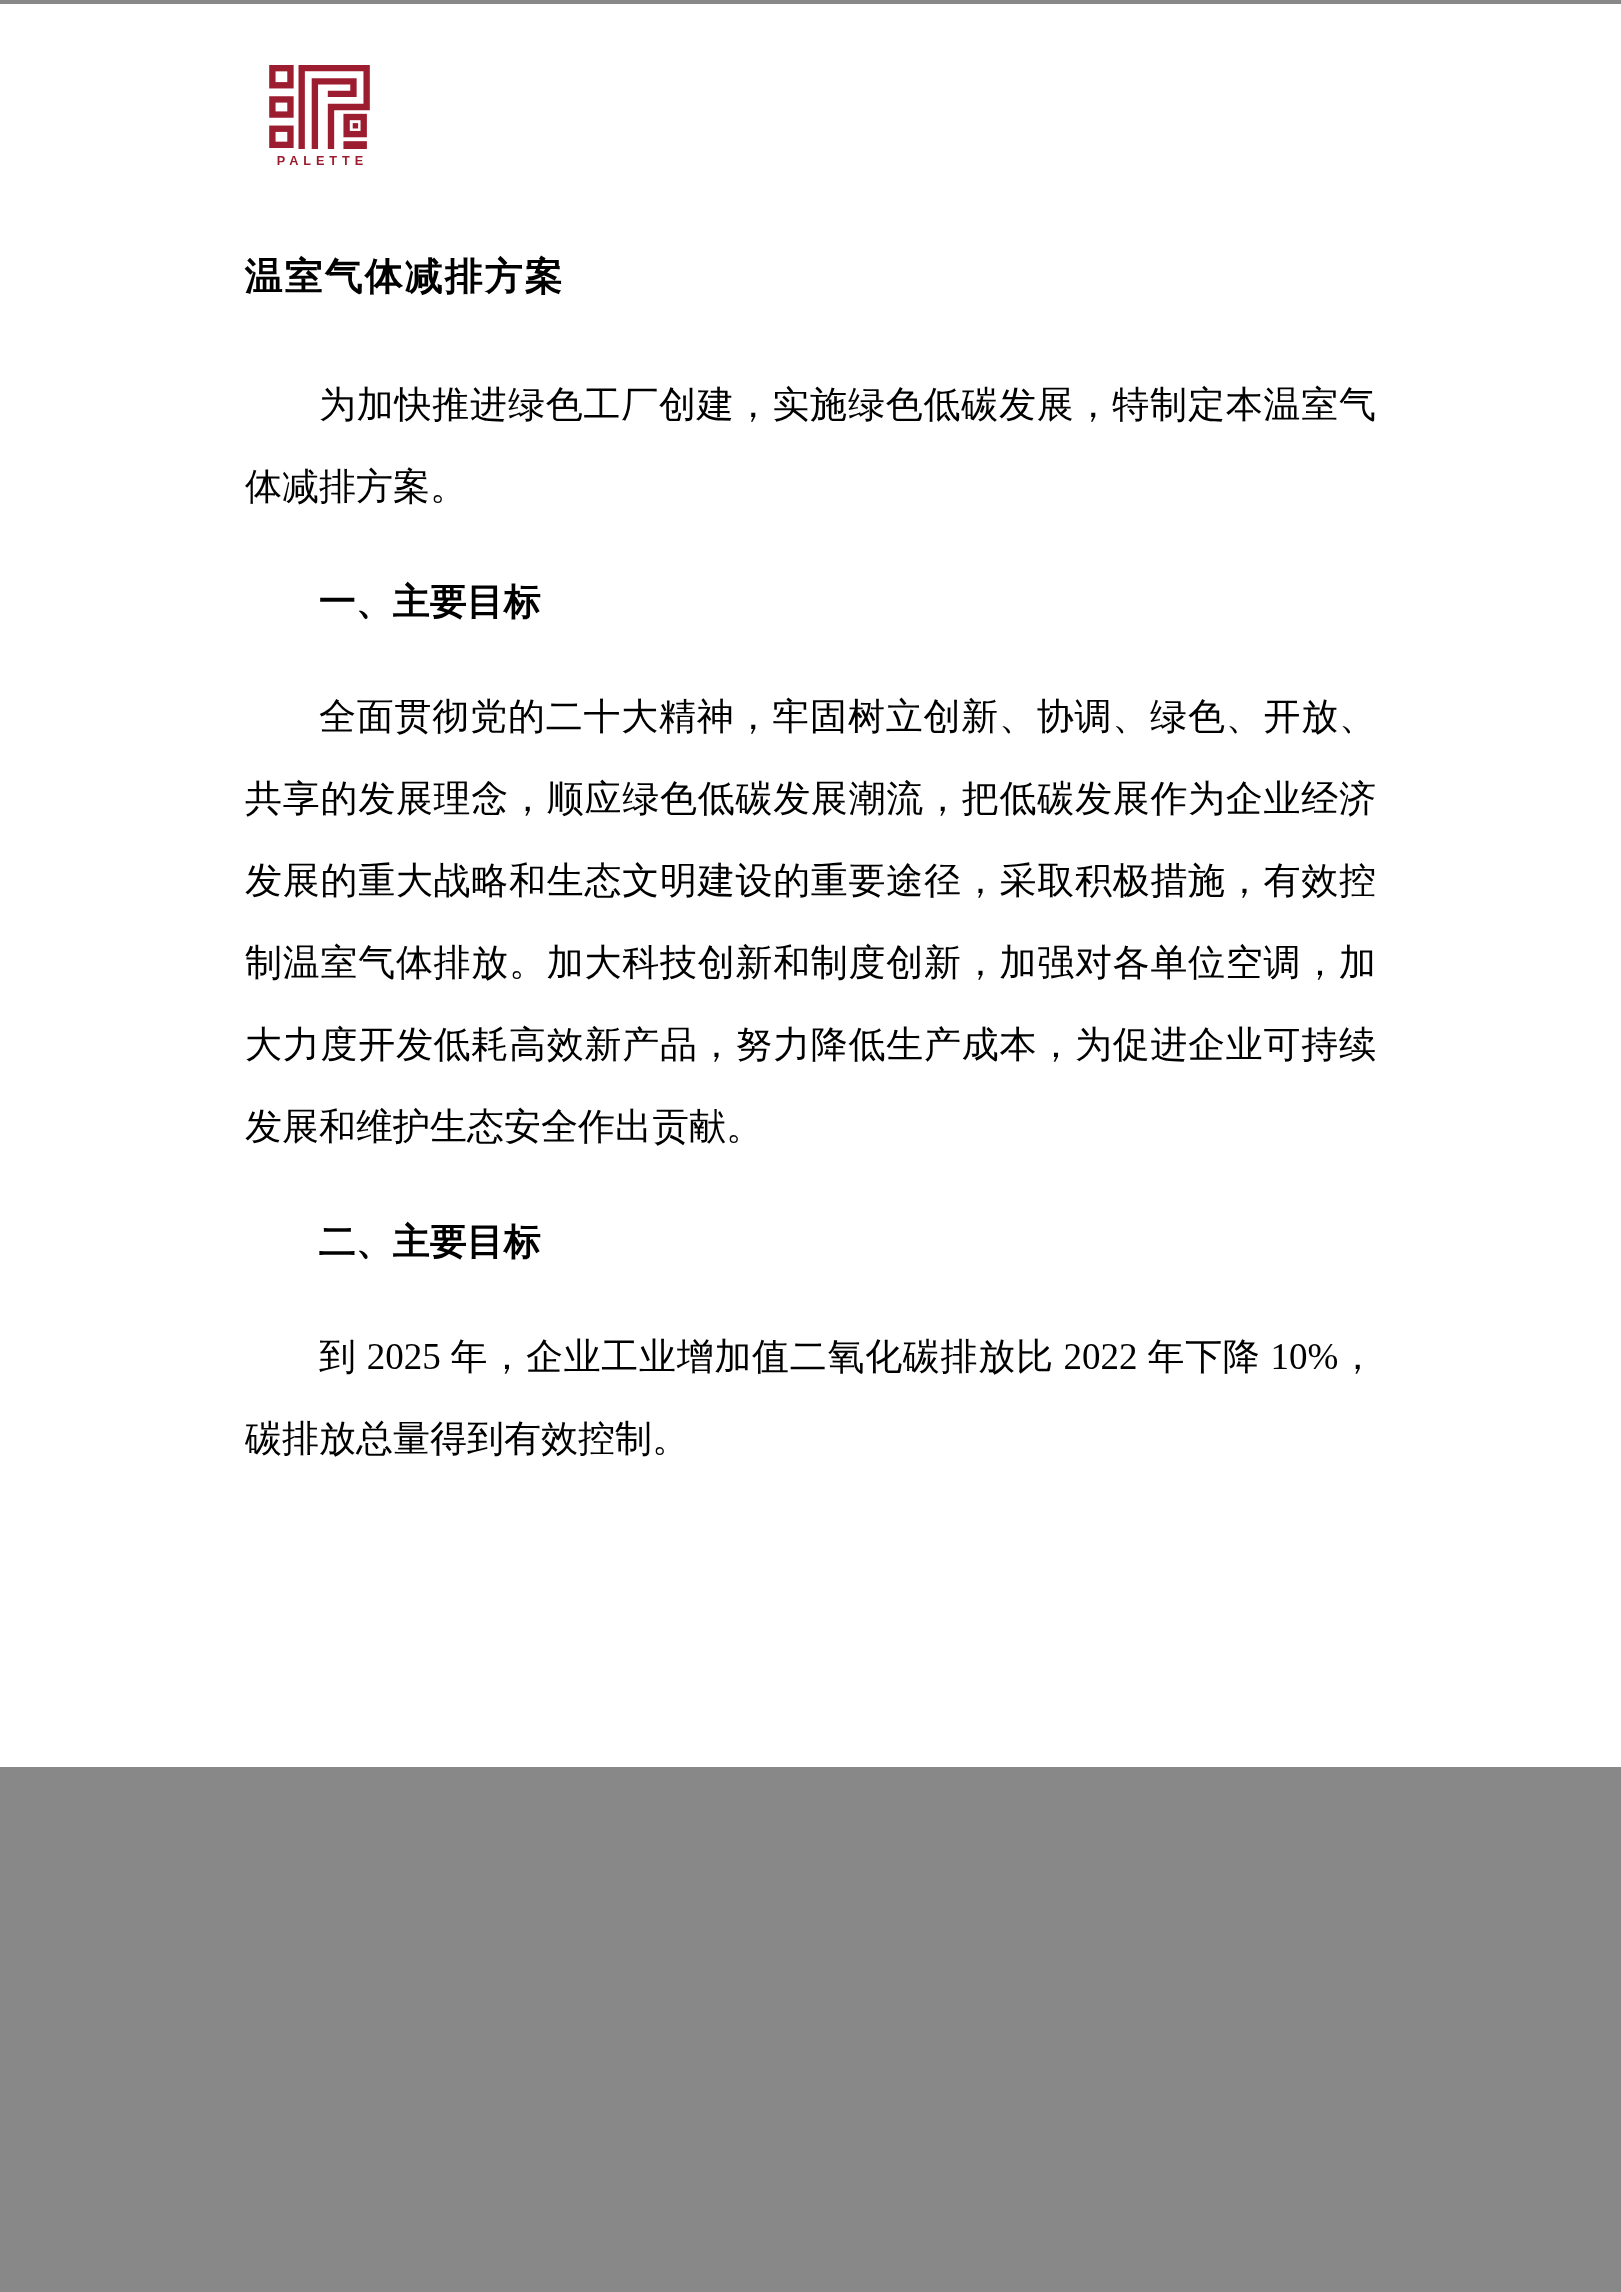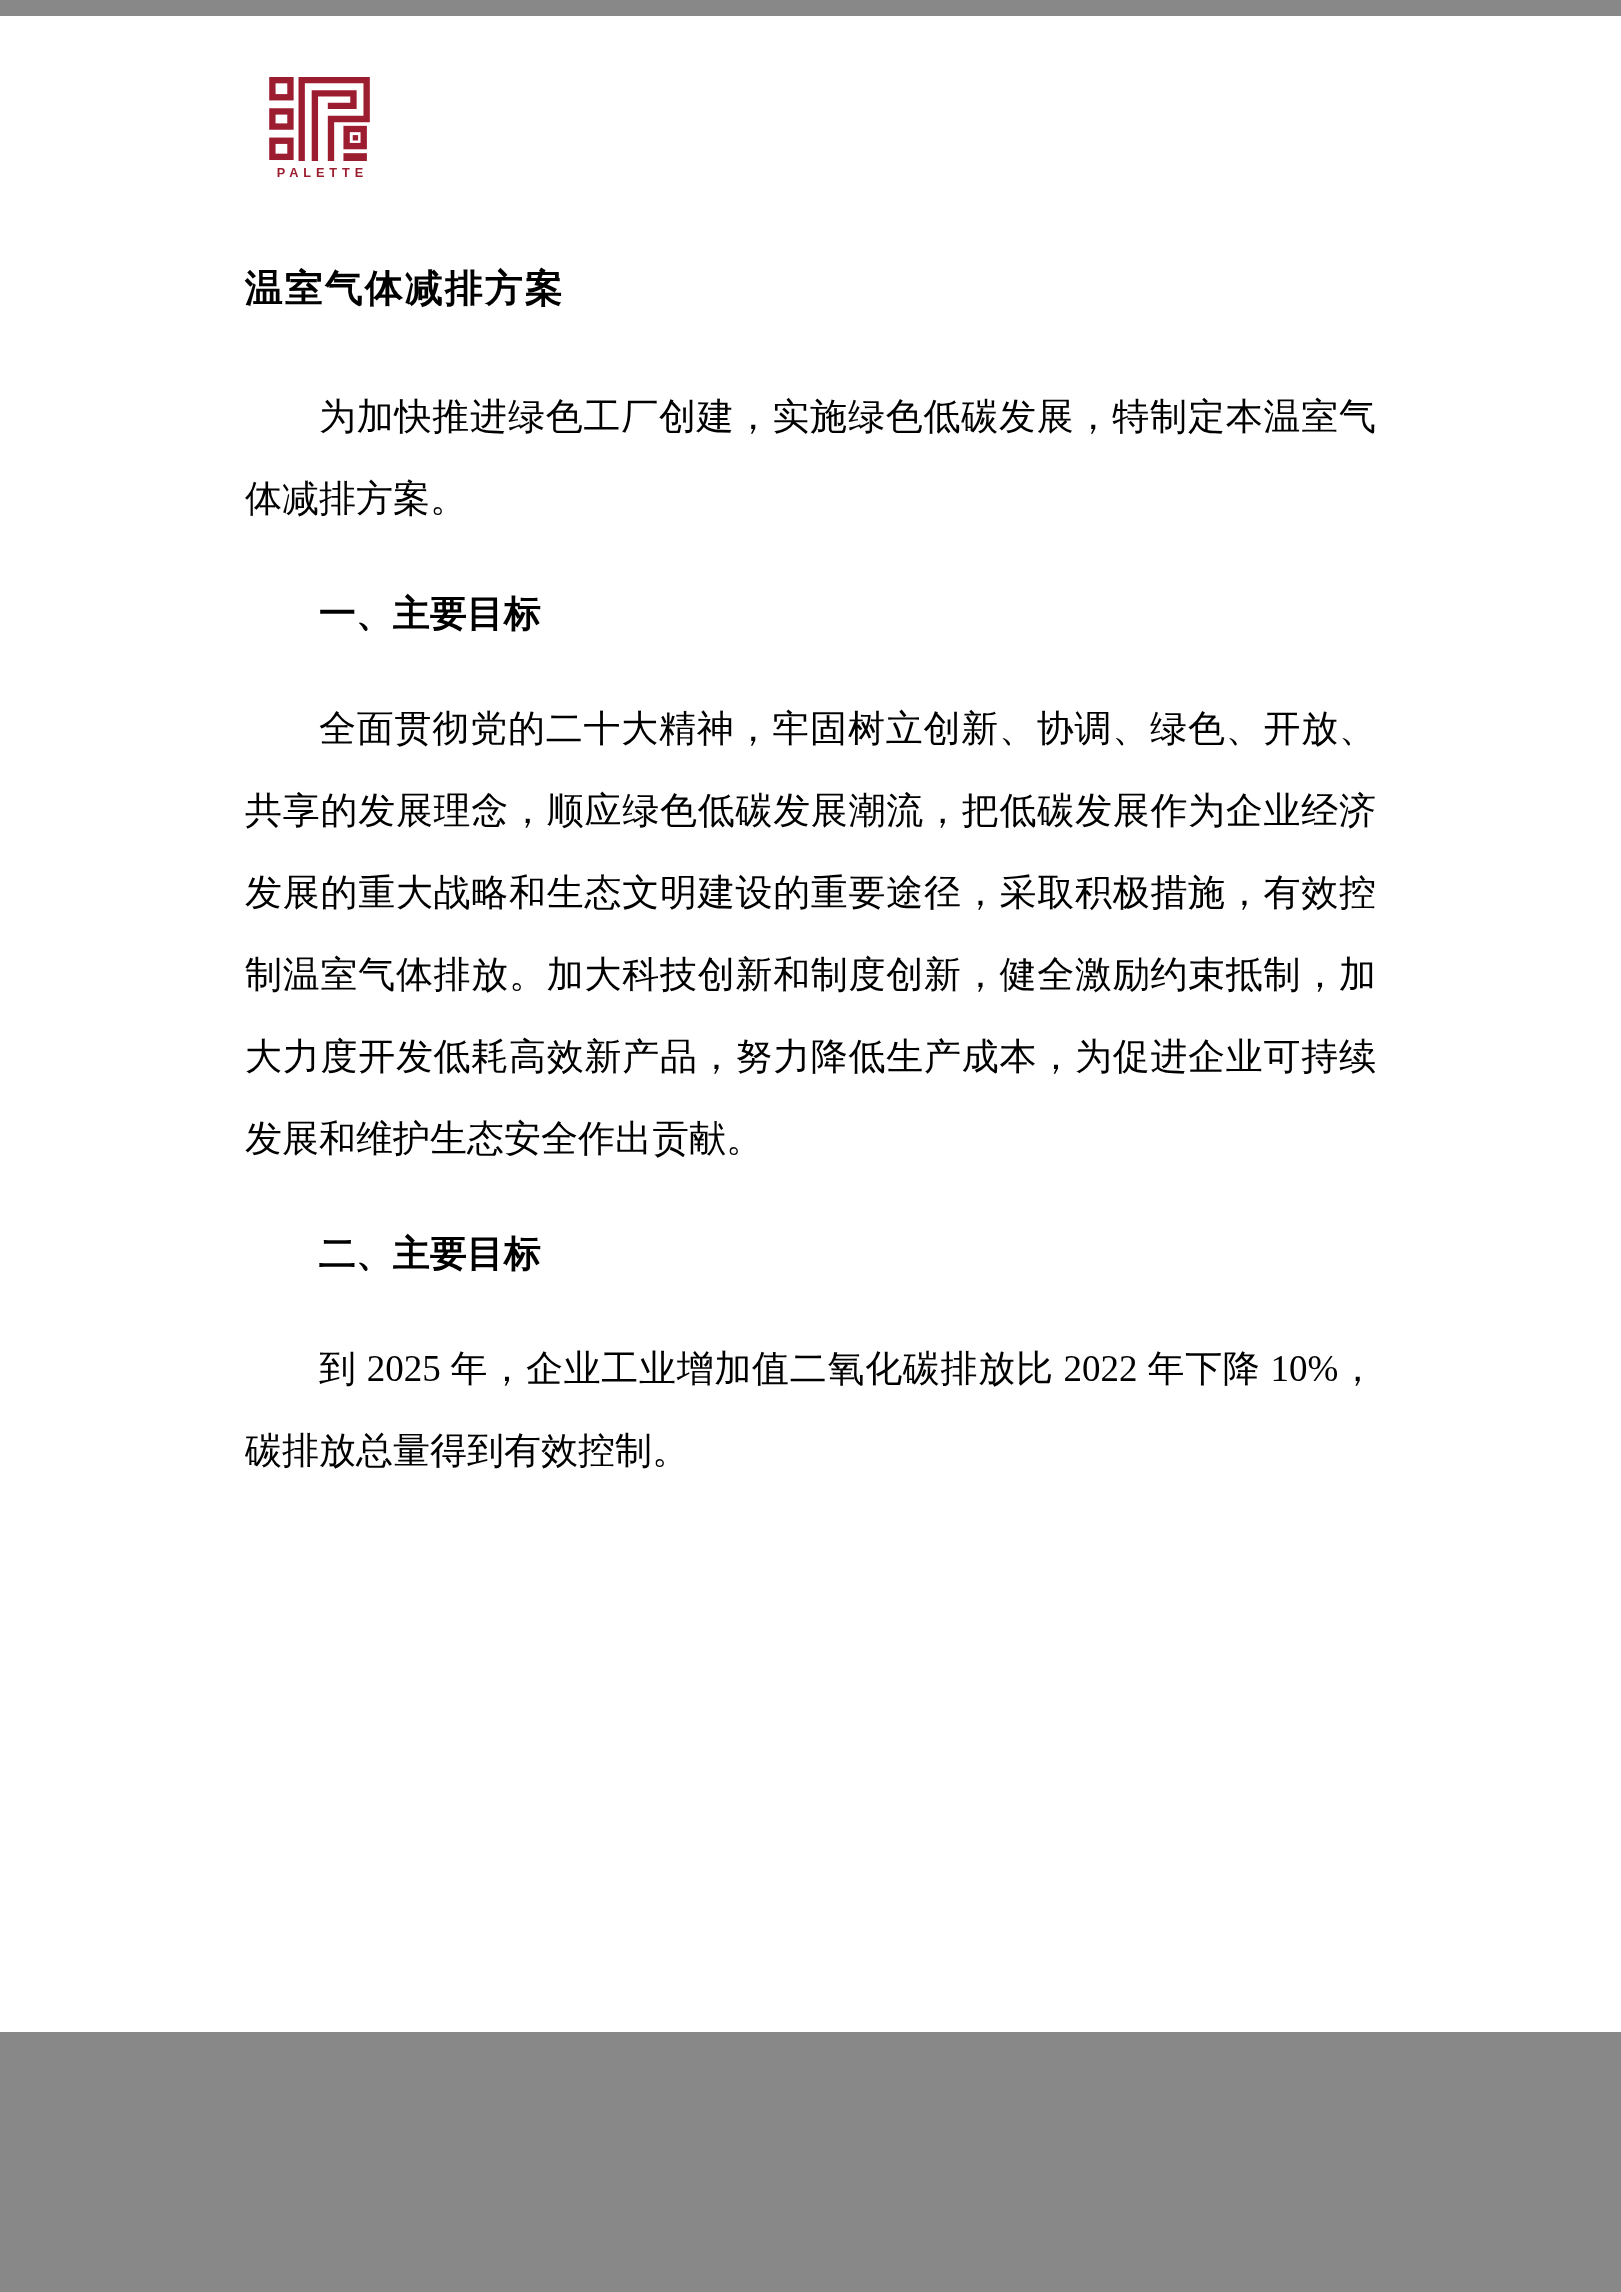--- a/index.html
+++ b/index.html
@@ -4,23 +4,23 @@
 <style>
   :root{
     --brand-red:#9d1d30;
     --brand-navy:#2e2e55;
     --text:#000000;
     --page-bg:#ffffff;
   }
   html,body{margin:0;padding:0;background:#888;}
   .page{
     position:relative;
-    width:1621px;height:2016px;
+    width:1621px;height:1763px;
     background:var(--page-bg);
-    margin:16px auto;
+    margin:4px auto;
     overflow:hidden;
     font-family:"Liberation Serif","DejaVu Serif",serif;
     color:var(--text);
   }
   
   .brand-header{
     position:absolute;left:268px;top:61px;width:104px;
     text-align:center;
   }
   .brand-mark{display:block;margin:0 auto;}
@@ -93,21 +93,21 @@
     <span class="brand-name">PALETTE</span>
   </div>
 
   <div class="content">
 
     <h1 class="doc-title">温室气体减排方案</h1>
 
     <p class="para">为加快推进绿色工厂创建，实施绿色低碳发展，特制定本温室气体减排方案。</p>
 
     <h2 class="heading">一、主要目标</h2>
-    <p class="para">全面贯彻党的二十大精神，牢固树立创新、协调、绿色、开放、共享的发展理念，顺应绿色低碳发展潮流，把低碳发展作为企业经济发展的重大战略和生态文明建设的重要途径，采取积极措施，有效控制温室气体排放。加大科技创新和制度创新，健全激励约束抵制，加大力度开发低耗高效新产品，努力降低生产成本，为促进企业可持续发展和维护生态安全作出贡献。</p>
+    <p class="para">全面贯彻党的二十大精神，牢固树立创新、协调、绿色、开放、共享的发展理念，顺应绿色低碳发展潮流，把低碳发展作为企业经济发展的重大战略和生态文明建设的重要途径，采取积极措施，有效控制温室气体排放。加大科技创新和制度创新，加强对各单位空调，加大力度开发低耗高效新产品，努力降低生产成本，为促进企业可持续发展和维护生态安全作出贡献。</p>
 
     <h2 class="heading">二、主要目标</h2>
     <p class="para">到 2025 年，企业工业增加值二氧化碳排放比 2022 年下降 10%，碳排放总量得到有效控制。</p>
 
 
   </div>
 
   <div class="footer-brand">
     <svg class="footer-mark" width="47" height="39" viewBox="0 0 104 86" aria-hidden="true">
       <rect class="ln" x="3.25" y="3.25" width="18.5" height="17.5"></rect>

